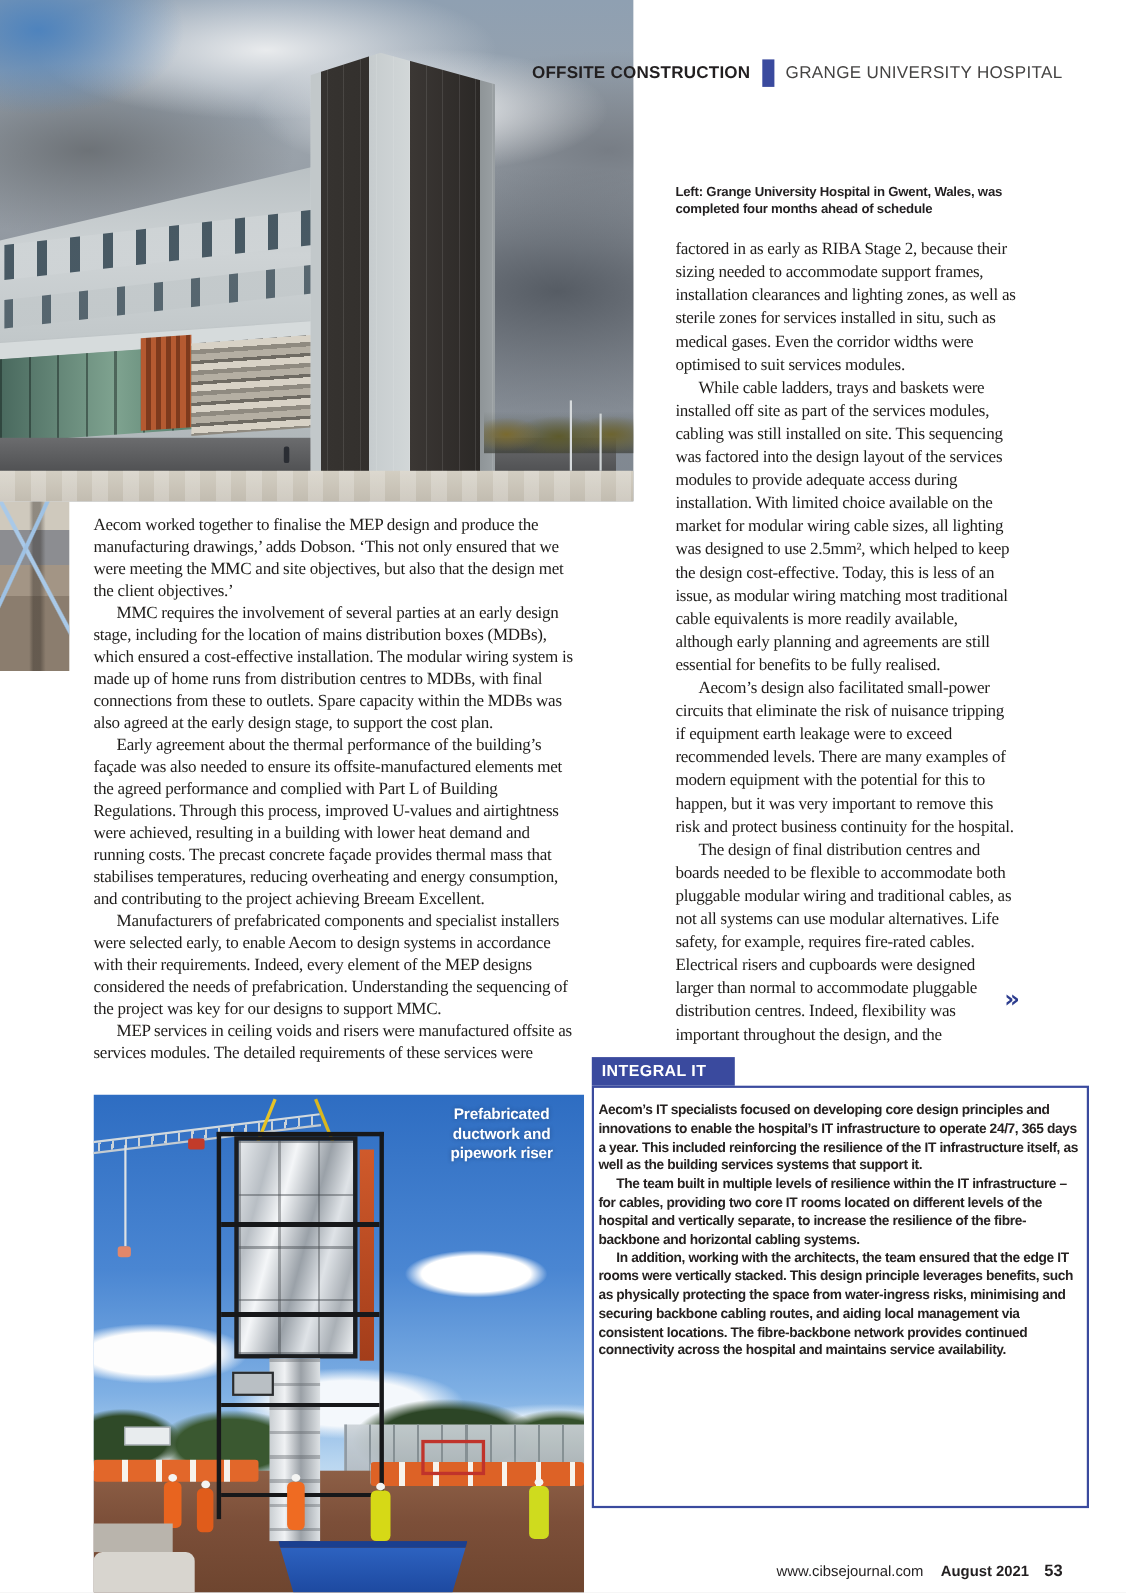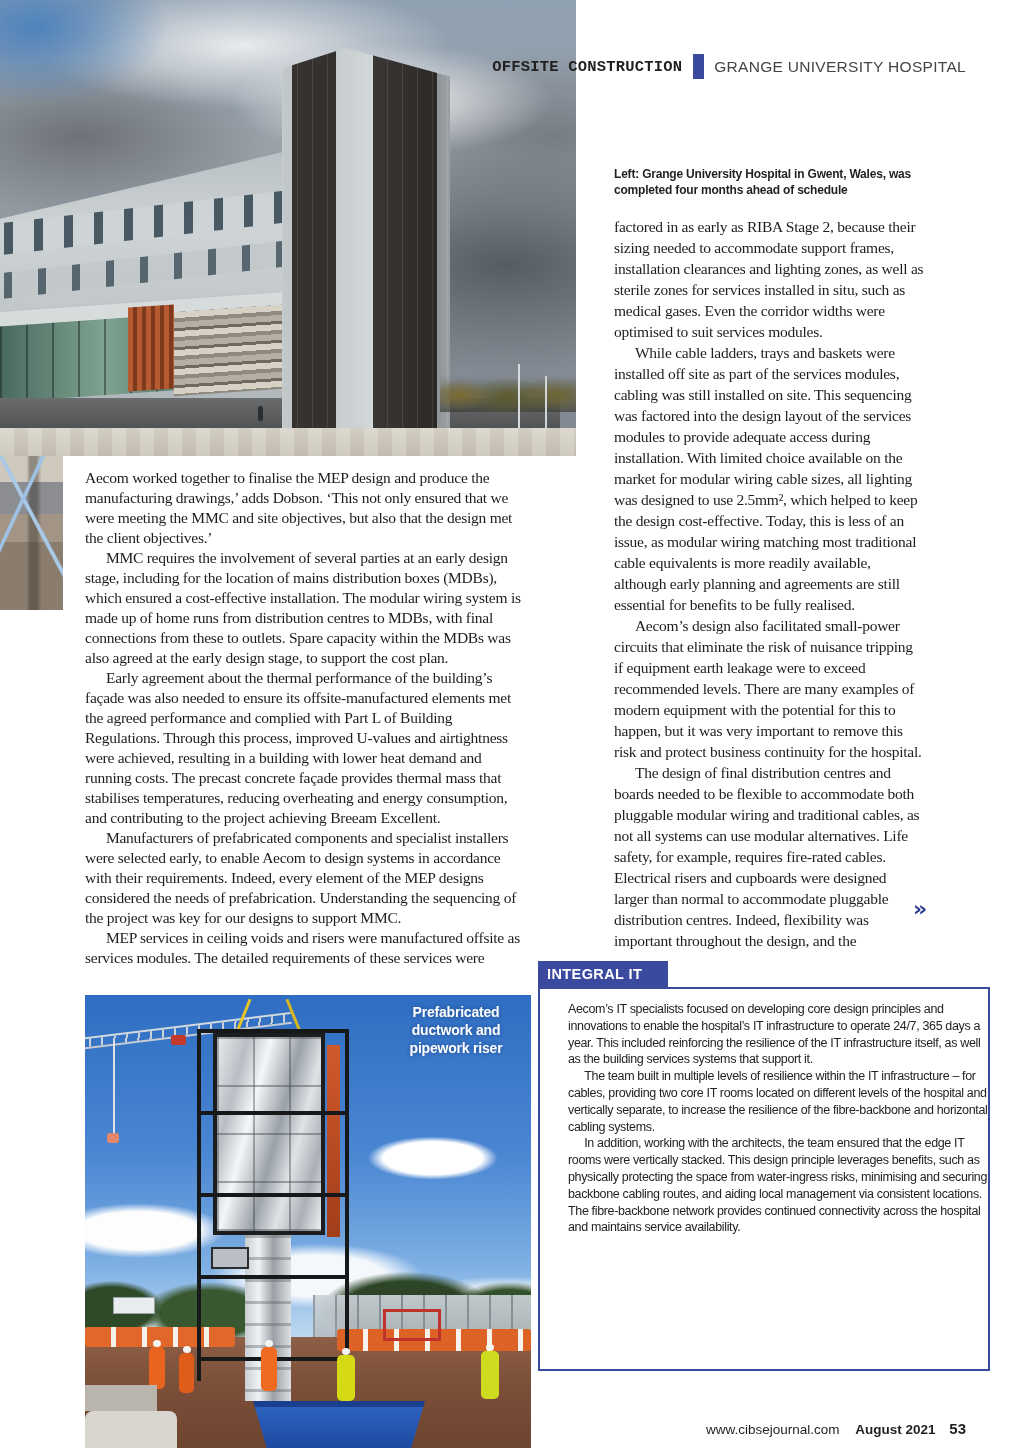--- a/index.html
+++ b/index.html
@@ -4,21 +4,21 @@
 <style>
   * { margin:0; padding:0; box-sizing:border-box; }
   html,body { background:#e8e8e8; }
   .page {
     position:relative; width:1024px; height:1448px; margin:0 auto;
     background:#ffffff; overflow:hidden;
     font-family:"Liberation Sans", sans-serif;
   }
   
   .header { position:absolute; top:54px; right:58px; display:flex; align-items:center; z-index:30; }
-  .header .section { font-weight:bold; font-size:15.5px; letter-spacing:.2px; color:#221f20;font-family:Liberation Mono, monospace; }
+  .header .section { font-weight:bold; font-size:15.5px; letter-spacing:.2px; color:#221f20; }
   .header .bar { width:11px; height:25px; background:#3a4a9e; margin:0 10px 0 11px; }
   .header .article { font-size:15.5px; color:#454443; letter-spacing:.3px; }
 
   
   .photo-top { position:absolute; left:0; top:0; width:576px; height:456px; overflow:hidden; }
   .photo-top > div { position:absolute; }
   .sky1 { left:0; top:0; width:100%; height:100%;
     background:
       radial-gradient(ellipse 190px 110px at 6% 6%, #4e83bd 0%, rgba(78,131,189,0) 70%),
       radial-gradient(ellipse 300px 90px at 42% 10%, #e9ebed 0%, rgba(233,235,237,0) 70%),
@@ -157,21 +157,21 @@
   .block { left:0; top:390px; width:72px; height:26px; background:#b9b4ac; }
   .caption-bottom { position:absolute; right:10px; top:8px; width:130px; text-align:center;
     color:#ffffff; font-weight:bold; font-size:14px; line-height:1.3; letter-spacing:-.2px;
     text-shadow:0 0 4px rgba(20,40,80,.45); z-index:5; }
 
   
   .it-box { position:absolute; left:538px; top:987px; width:452px; height:384px;
     border:2px solid #3a4a9e; padding:12px 0 0 4px; }
   .it-tab { position:absolute; left:-2px; top:-28px; background:#3a4a9e; color:#ffffff;
     font-weight:bold; font-size:14.5px; letter-spacing:.4px; padding:5px 26px 5px 9px; }
-  .it-body { color:#262221; font-weight:normal; font-size:12.5px; line-height:16.8px; letter-spacing:-.35px;margin-left:24px; }
+  .it-body { color:#262221; font-weight:bold; font-size:12.5px; line-height:16.8px; letter-spacing:-.35px; }
   .it-body p + p { text-indent:1.3em; }
 
   
   .footer { position:absolute; top:1420px; right:58px; font-size:13.5px; color:#221f20; }
   .footer .site { font-weight:normal; }
   .footer .issue { font-weight:bold; margin-left:12px; }
   .footer .pageno { font-weight:bold; font-size:15px; margin-left:10px; }
 </style>
 </head>
 <body>

